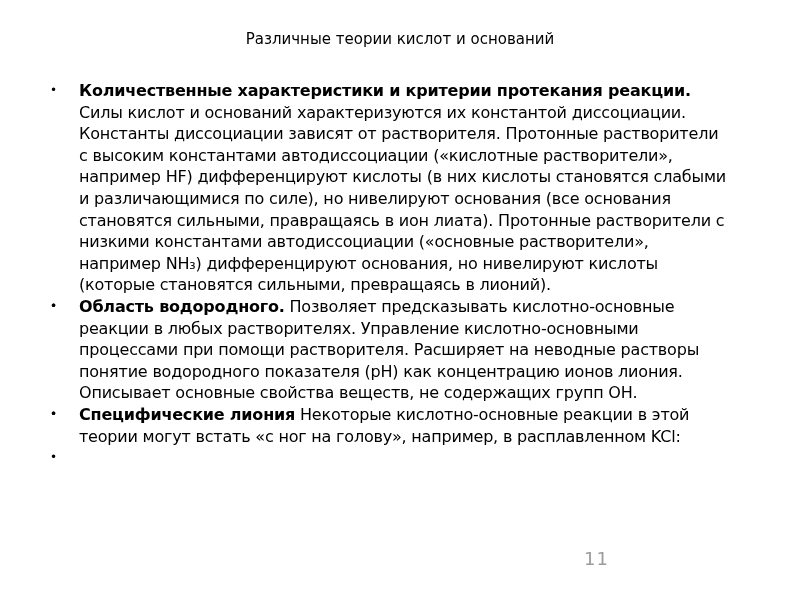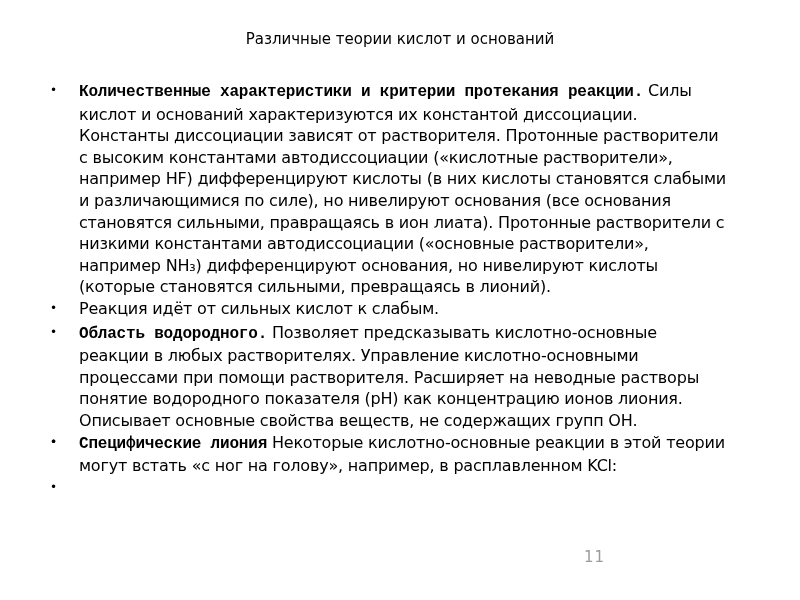--- a/index.html
+++ b/index.html
@@ -39,43 +39,43 @@
     line-height: 21.6px;
     letter-spacing: -0.2px;
   }
   .marker {
     position: absolute;
     left: 2px;
     top: 0;
     font-size: 12px;
     line-height: 21.6px;
   }
-  .b { font-weight: 700; font-family: Liberation Mono, monospace; }
+  .b { font-weight: 700; }
   .page-number {
     position: absolute;
     left: 584px;
     top: 548px;
-    font-size: 15px;
+    font-size: 18px;
     color: #9b9b9b;
     letter-spacing: 1px;
   }
 </style>
 </head>
 <body>
 
 <div class="slide">
 
   <div class="slide-title">Различные теории кислот и оснований</div>
 
   <ul class="content">
     <li>
       <span class="marker">•</span><span class="b">Количественные характеристики и критерии протекания реакции.</span><span> Силы кислот и оснований характеризуются их константой диссоциации. Константы диссоциации зависят от растворителя. Протонные растворители с высоким константами автодиссоциации («кислотные растворители», например HF) дифференцируют кислоты (в них кислоты становятся слабыми и различающимися по силе), но нивелируют основания (все основания становятся сильными, правращаясь в ион лиата). Протонные растворители с низкими константами автодиссоциации («основные растворители», например NH₃) дифференцируют основания, но нивелируют кислоты (которые становятся сильными, превращаясь в лионий).</span>
     </li>
     <li>
-      <span class="marker">•</span><span class="b"></span><span>Реакция идёт от сильных кислот к слабым.</span>
+      <span class="marker">•</span><span class="b"></span>
     </li>
     <li>
       <span class="marker">•</span><span class="b">Область водородного.</span><span> Позволяет предсказывать кислотно-основные реакции в любых растворителях. Управление кислотно-основными процессами при помощи растворителя. Расширяет на неводные растворы понятие водородного показателя (pH) как концентрацию ионов лиония. Описывает основные свойства веществ, не содержащих групп ОН.</span>
     </li>
     <li>
       <span class="marker">•</span><span class="b"></span>
     </li>
     <li>
       <span class="marker">•</span><span class="b">Специфические лиония</span><span> Некоторые кислотно-основные реакции в этой теории могут встать «с ног на голову», например, в расплавленном KCl:</span>
     </li>

